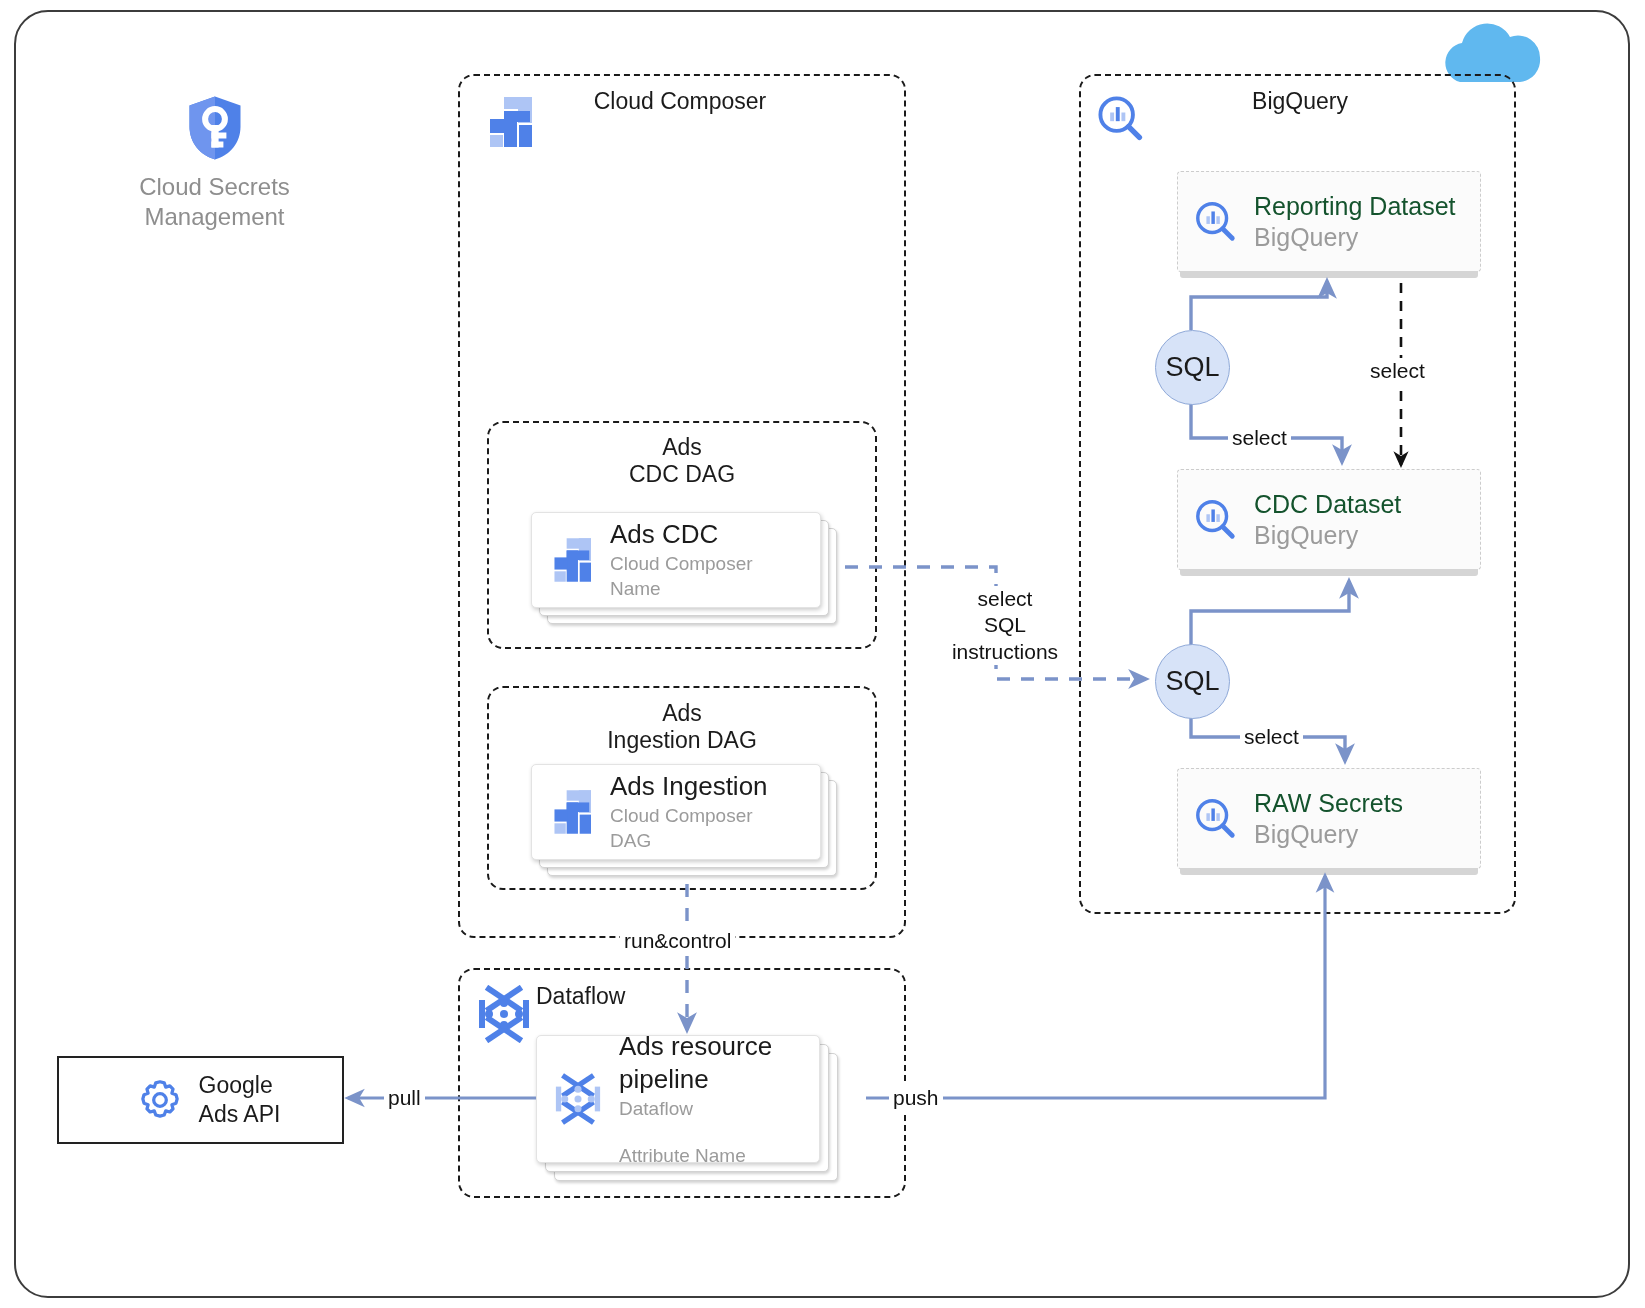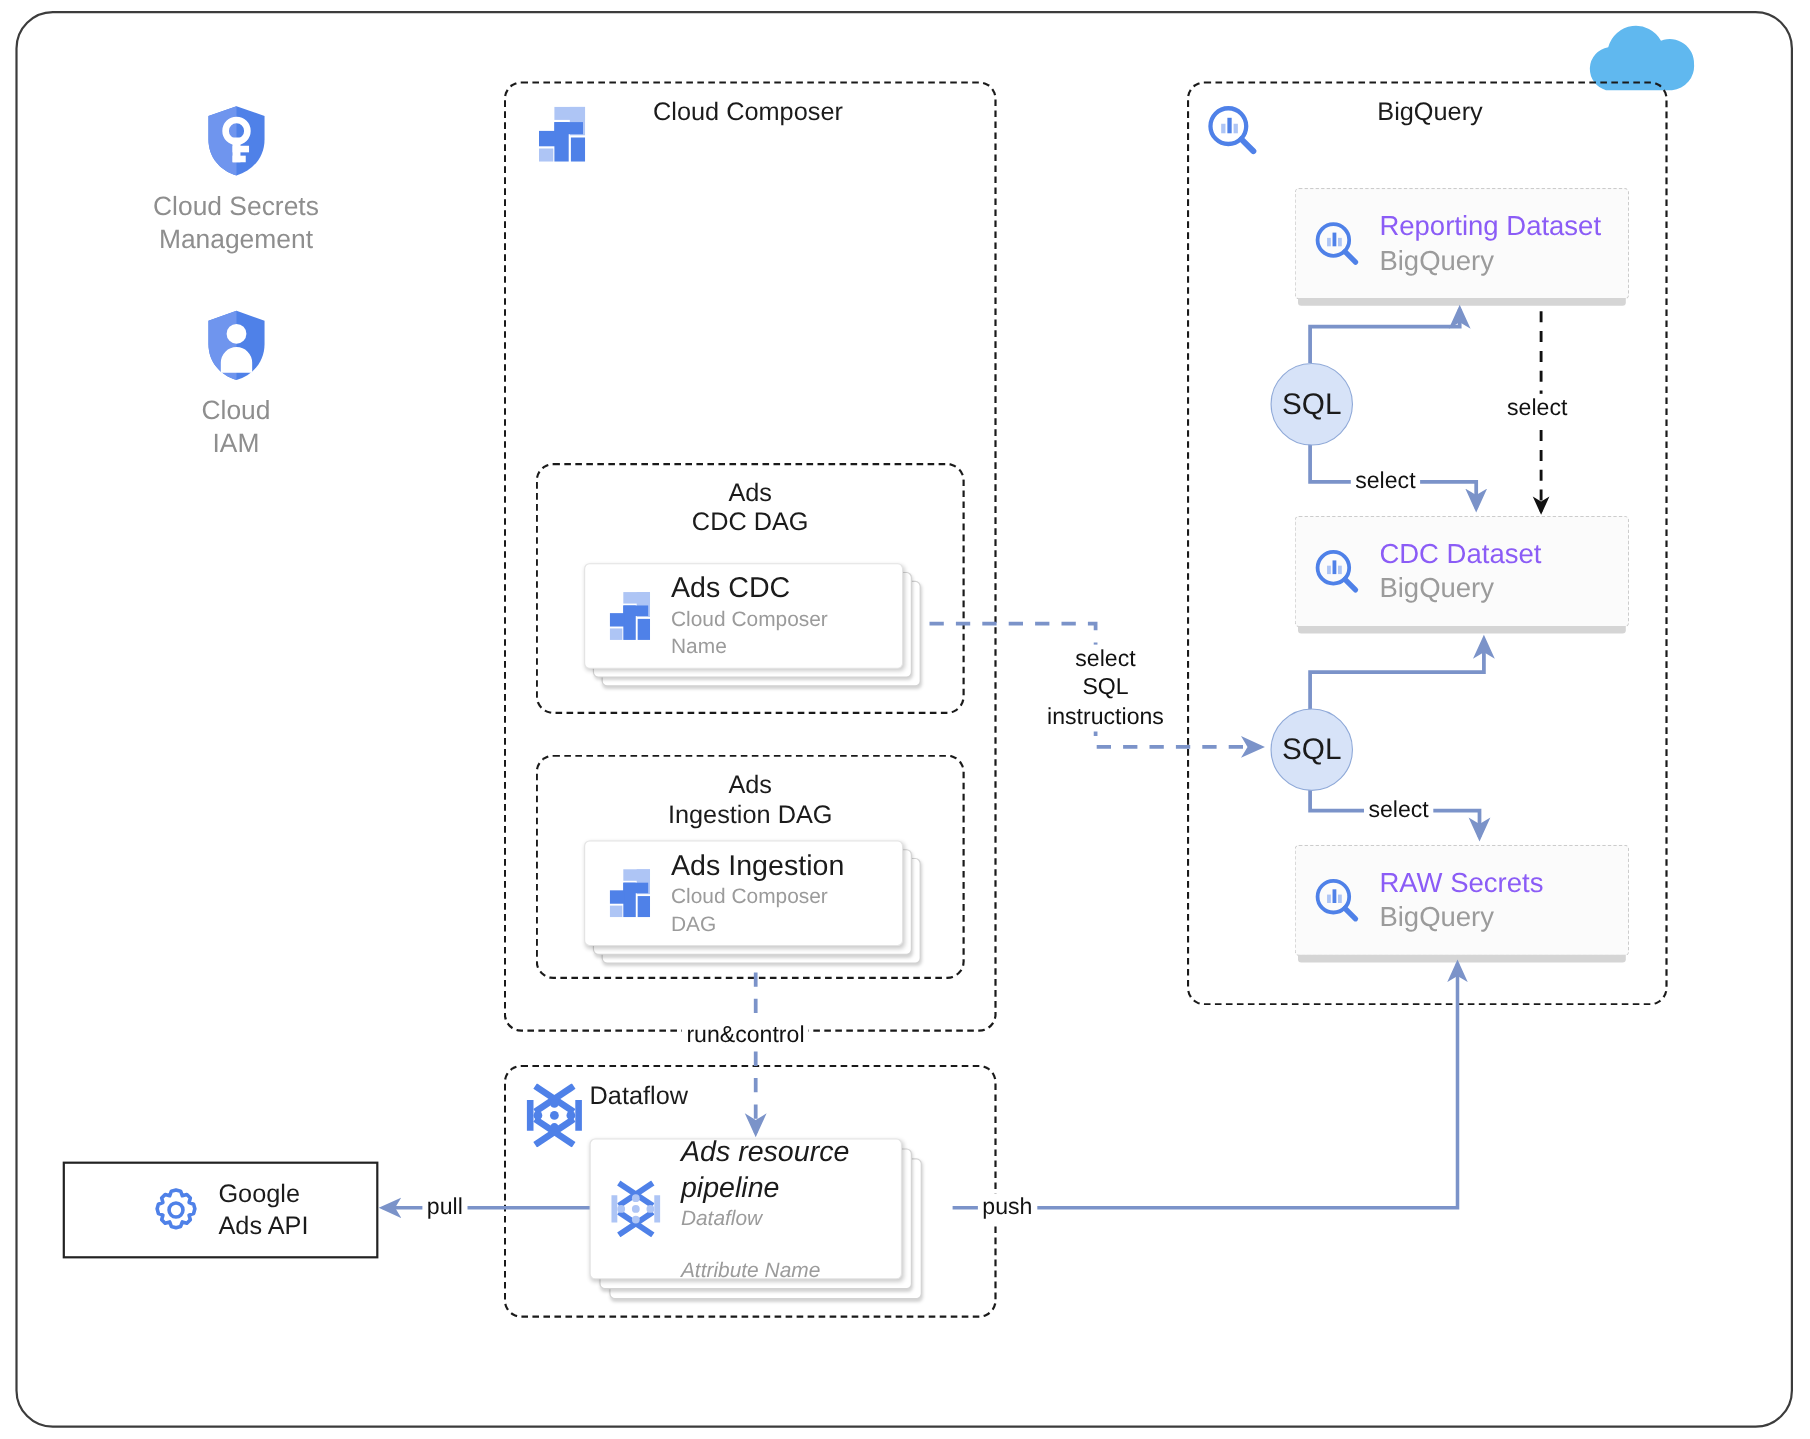--- a/index.html
+++ b/index.html
@@ -40,21 +40,21 @@
 
   
   .ds-card{
     position:absolute;background:#fbfbfb;border:1.4px dashed #cccccc;border-radius:4px;
     display:flex;align-items:center;
   }
   .ds-card::after{
     content:"";position:absolute;left:2px;right:2px;bottom:-7px;height:7px;
     background:#d5d5d5;border-radius:0 0 3px 3px;
   }
-  .ds-title{font-size:25px;color:#8b5cf6;line-height:1.22;}
+  .ds-title{font-size:25px;color:#14532d;line-height:1.22;}
   .ds-sub{font-size:25px;color:#9b9b9b;line-height:1.22;}
 
   
   .sql-node{
     position:absolute;border-radius:50%;background:#d7e3f8;border:1.6px solid #8fa9d8;
     display:flex;align-items:center;justify-content:center;
     font-size:27px;color:#1b1b1b;
   }
 
   
@@ -92,30 +92,20 @@
       <path d="M24 3 L7 9 v14 c0 11 7 19 17 22 z" fill="#6f95ee"></path>
       <circle cx="24" cy="18" r="6.6" fill="none" stroke="#ffffff" stroke-width="4"></circle>
       <rect x="21.6" y="22" width="4.8" height="15" fill="#ffffff"></rect>
       <rect x="21.6" y="27" width="10" height="4" fill="#ffffff"></rect>
       <rect x="21.6" y="33" width="8" height="4" fill="#ffffff"></rect>
     </svg>
     <div class="svc-label">Cloud Secrets
 Management</div>
   </div>
 
-  <div class="svc" style="left:122px;top:278px;width:185px;">
-    <svg width="72" height="72" viewBox="0 0 48 48">
-      <path d="M24 3 L41 9 v14 c0 11 -7 19 -17 22 C14 42 7 34 7 23 V9 z" fill="#4f81e8"></path>
-      <path d="M24 3 L7 9 v14 c0 11 7 19 17 22 z" fill="#6f95ee"></path>
-      <circle cx="24" cy="17" r="6" fill="#ffffff"></circle>
-      <path d="M24 25 a9.5 9.5 0 0 1 9.5 9.5 v6 h-19 v-6 A9.5 9.5 0 0 1 24 25 z" fill="#ffffff"></path>
-    </svg>
-    <div class="svc-label">Cloud
-IAM</div>
-  </div>
 
   <div class="abs group-box" style="left:458px;top:74px;width:448px;height:864px;"></div>
   <svg class="abs" style="left:486px;top:97px;width:46px;height:50px;" viewBox="0 0 46 50">
     <rect x="18" y="0" width="28" height="12" fill="#aec5f5"></rect>
     <rect x="32" y="0" width="14" height="26" fill="#aec5f5"></rect>
     <rect x="18" y="14" width="13" height="36" fill="#4f81e8"></rect>
     <rect x="18" y="14" width="26" height="11" fill="#4f81e8"></rect>
     <rect x="33" y="28" width="13" height="22" fill="#4f81e8"></rect>
     <rect x="4" y="22" width="15" height="14" fill="#4f81e8"></rect>
     <rect x="4" y="38" width="13" height="12" fill="#aec5f5"></rect>
@@ -192,21 +182,21 @@
         <circle cx="41" cy="29" r="4"></circle>
       <circle cx="26" cy="18" r="4"></circle>
         <circle cx="26" cy="40" r="4"></circle>
     </g>
   </svg>
   <div class="group-title" style="left:536px;top:983px;text-align:left;">Dataflow</div>
 
   <div class="card-stack" style="left:536px;top:1035px;width:330px;height:150px;">
     <div class="card-shadow" style="left:18px;top:18px;width:282px;height:126px;"></div>
     <div class="card-shadow" style="left:9px;top:9px;width:282px;height:126px;"></div>
-    <div class="card-front" style="width:282px;height:126px;align-items:stretch;font-style:italic;">
+    <div class="card-front" style="width:282px;height:126px;align-items:stretch;">
       <div class="card-ico" style="width:82px;">
         <svg width="46" height="52" viewBox="0 0 52 58">
           <g stroke="#4f81e8" stroke-width="6" fill="none" stroke-linecap="square">
             <path d="M11 4 L41 24"></path>
               <path d="M41 4 L11 24"></path>
             <path d="M11 34 L41 54"></path>
               <path d="M41 34 L11 54"></path>
           </g>
           <g stroke="#aec5f5" stroke-width="6" fill="none" stroke-linecap="square">
             <path d="M4 18 L4 40"></path>

